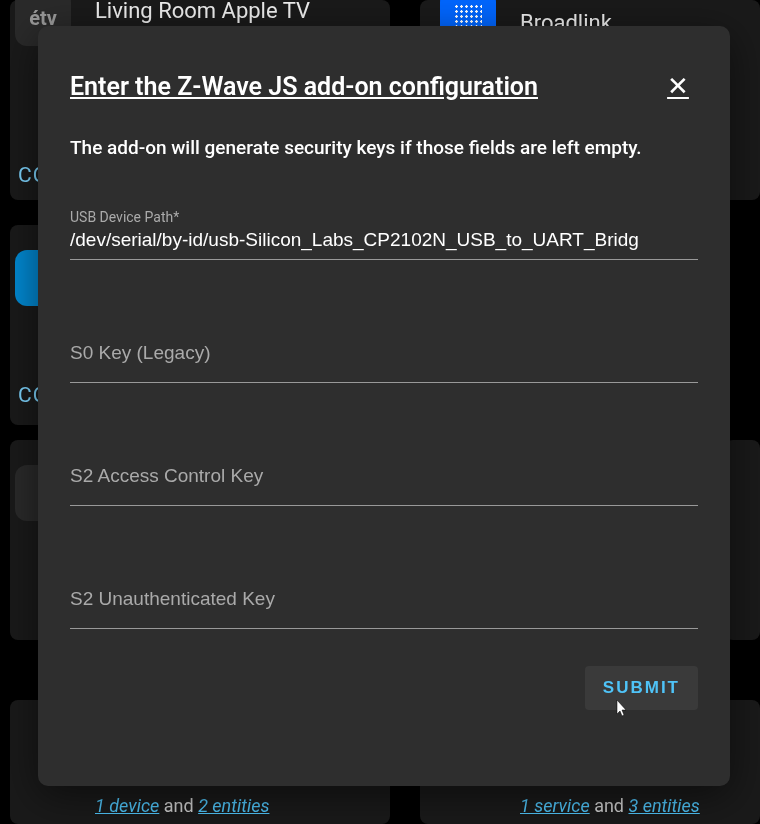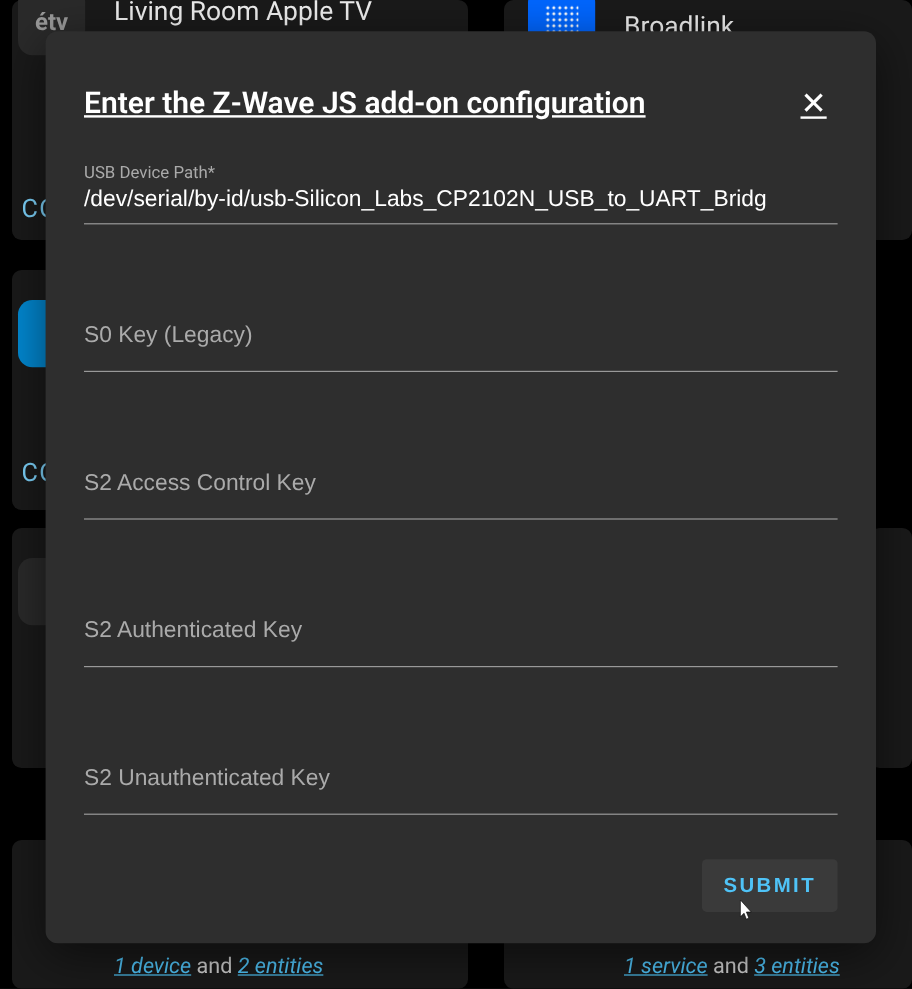--- a/index.html
+++ b/index.html
@@ -212,37 +212,35 @@
   <a href="#">1 service</a><span> and </span><a href="#">3 entities</a>
 </div>
 
 <div class="dialog">
   <div class="dialog-header">
     <div class="dialog-title">Enter the Z-Wave JS add-on configuration</div>
     <button class="close-btn">
       <span>✕</span>
     </button>
   </div>
+  <div class="dialog-subtitle">The add-on will generate security keys if those fields are left empty.</div>
 
   <div class="field">
     <div class="field-label">USB Device Path*</div>
     <input type="text" class="field-input" value="/dev/serial/by-id/usb-Silicon_Labs_CP2102N_USB_to_UART_Bridg" style="">
   </div>
 
   <div class="field">
     <input type="text" class="field-input field-placeholder-only" placeholder="S0 Key (Legacy)" style="">
   </div>
 
   <div class="field">
     <input type="text" class="field-input field-placeholder-only" placeholder="S2 Access Control Key" style="">
   </div>
 
-  <div class="field">
-    <input type="text" class="field-input field-placeholder-only" placeholder="S2 Authenticated Key" style="">
-  </div>
 
   <div class="field">
     <input type="text" class="field-input field-placeholder-only" placeholder="S2 Unauthenticated Key" style="">
   </div>
 
   <div class="dialog-footer">
     <button class="submit-btn">
       <span>SUBMIT</span>
       <svg class="cursor-icon" viewBox="0 0 16 20">
         <path d="M4 2 L4 16 L7 13 L9 18 L11 17 L9 12 L13 12 Z" fill="#fff" stroke="#000" stroke-width="0.5"></path>

